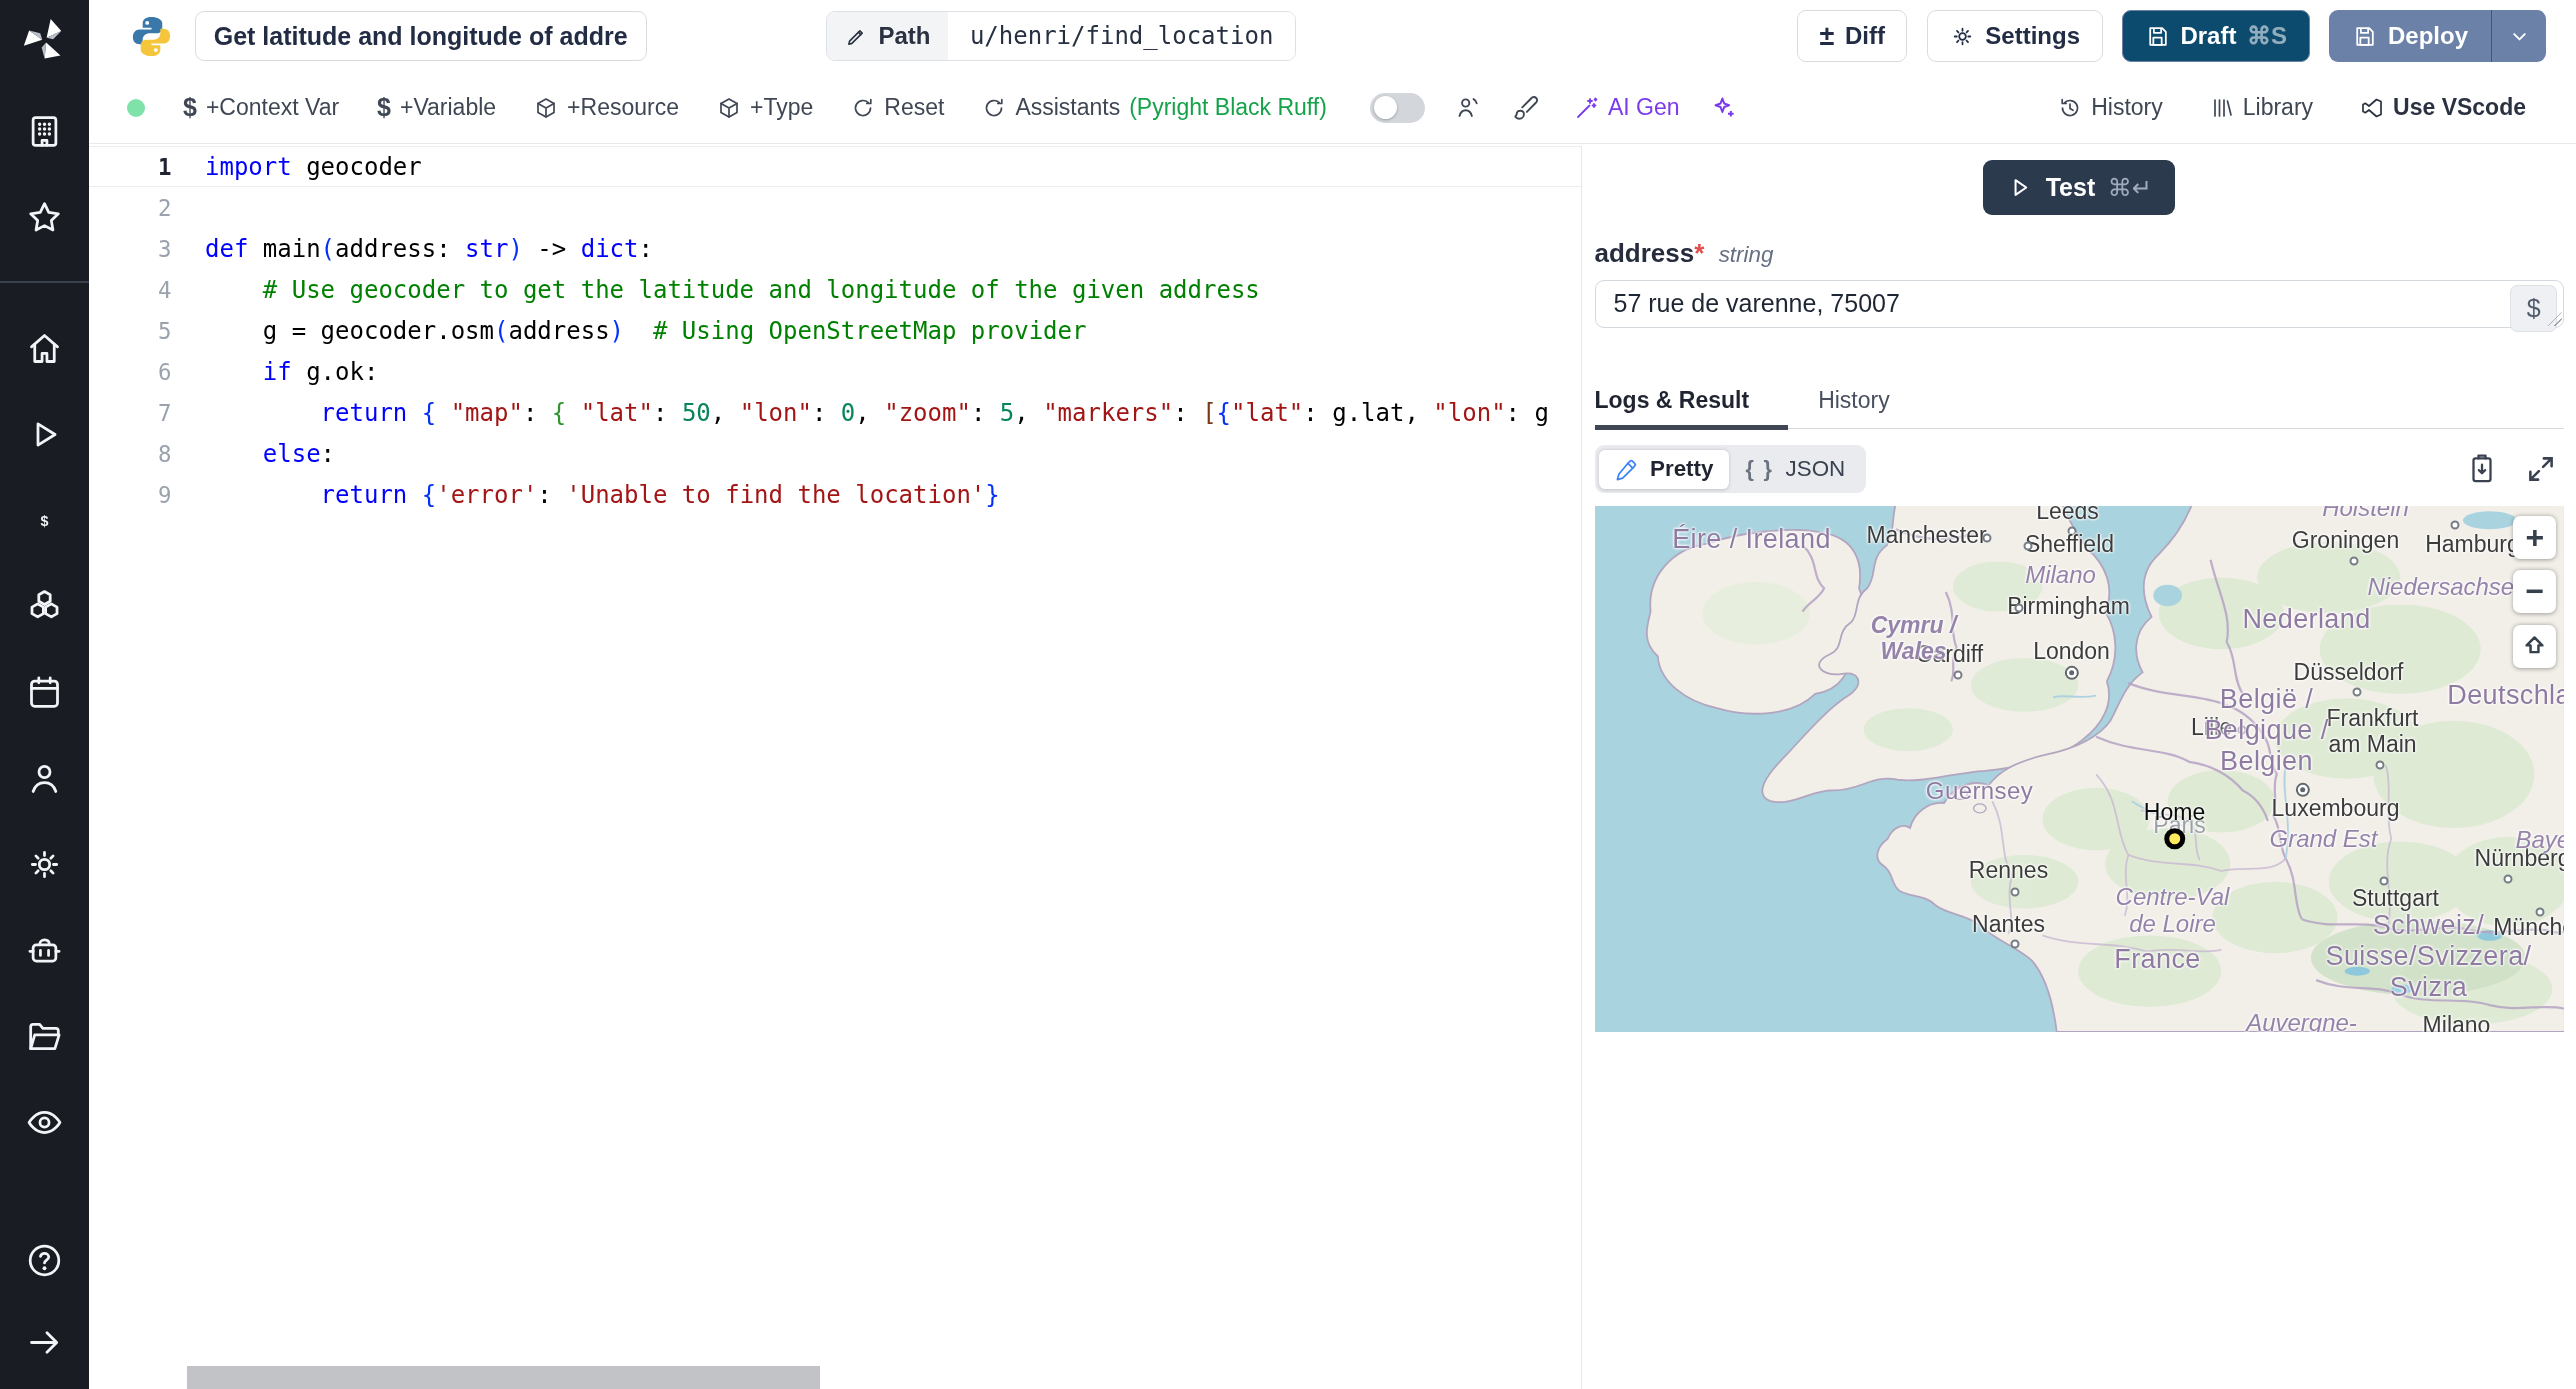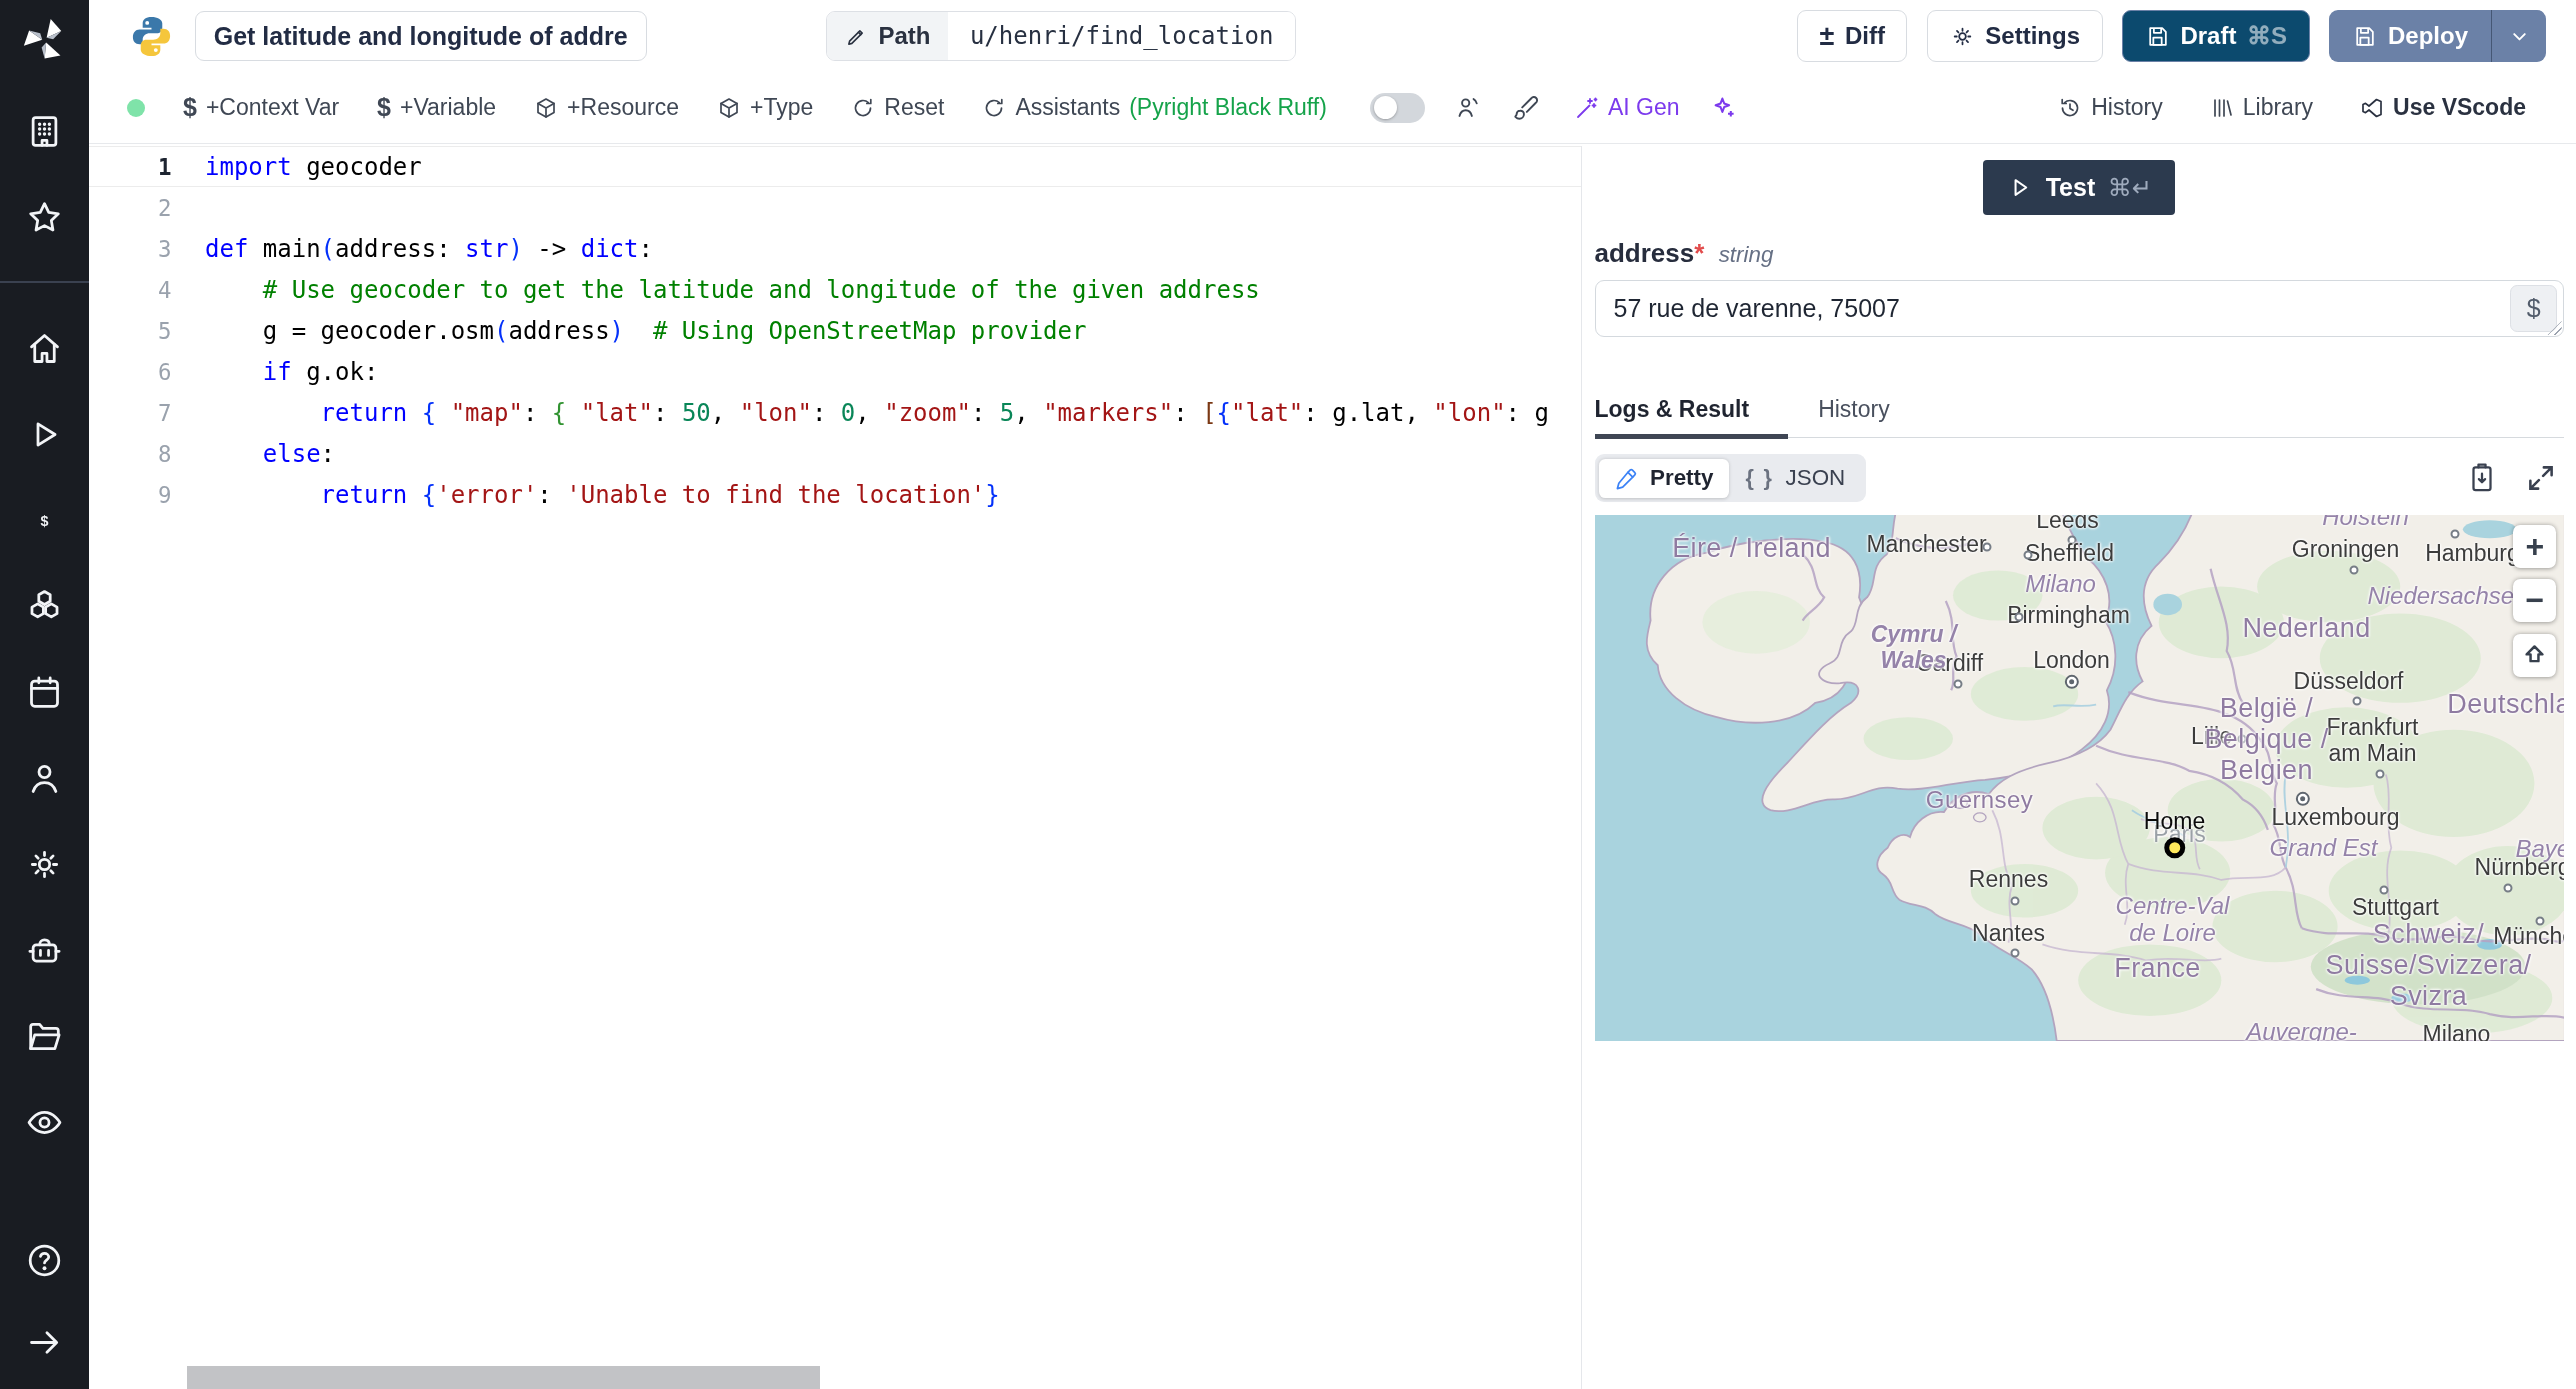--- a/index.html
+++ b/index.html
@@ -65,30 +65,30 @@
   .cl-num{width:86px;flex:none;text-align:right;font-family:"DejaVu Sans Mono",monospace;font-size:22.4px;color:#9aa2ad;padding-right:3.6px;}
   .cl-row.active .cl-num{color:#1d2430;font-weight:700;}
   .cl-code{flex:1;font-family:"DejaVu Sans Mono",monospace;font-size:24px;white-space:pre;overflow:hidden;padding-left:30px;color:#000;}
   .tk-k{color:#0000ff}.tk-s{color:#a31515}.tk-c{color:#008000}.tk-n{color:#098658}
   .tk-b1{color:#0431fa}.tk-b2{color:#319331}.tk-b3{color:#7b3814}
   #hscrollbar{position:absolute;left:98px;bottom:0;width:633px;height:23px;background:#c2c3c6;}
 
   
   #rightpanel{position:absolute;left:1581px;top:146px;right:0;bottom:0;background:#fff;border-left:1.8px solid #e5e7eb;padding:0 12.5px;}
   #test-row{display:flex;justify-content:center;margin-top:14.3px;}
-  #test-btn{height:55px;min-width:188px;background:#2c3a4e;border-radius:4px;display:flex;align-items:center;justify-content:center;gap:12.5px;
+  #test-btn{height:55px;min-width:188px;background:#2c3a4e;border-radius:9px;display:flex;align-items:center;justify-content:center;gap:12.5px;
     color:#fff;font-size:25px;font-weight:700;cursor:pointer;padding:0 23px;}
   #test-btn svg{width:27px;height:27px;}
   #test-btn .kbd{color:#9fabbd;font-weight:500;font-size:24px;}
   #arg-row{margin-top:23px;display:flex;align-items:baseline;}
   #arg-name{font-size:26px;font-weight:700;color:#272d3d;}
   #arg-req{color:#e24c4c;font-size:26px;font-weight:700;}
   #arg-type{margin-left:14.3px;font-size:22.4px;font-style:italic;color:#667085;}
   #arg-input-wrap{position:relative;margin-top:10.7px;}
-  #arg-input{width:100%;height:57px;border:1.8px solid #d4d9de;border-radius:9px;padding:0 68px 0 18px;
+  #arg-input{width:100%;height:48px;border:1.8px solid #d4d9de;border-radius:9px;padding:0 68px 0 18px;
     font-size:25px;color:#1f2633;font-family:"Liberation Sans",sans-serif;outline:none;}
   #arg-var-btn{position:absolute;right:6.3px;top:5.4px;width:47px;height:47px;background:#eef0f3;border:1.8px solid #dde0e5;border-radius:7.2px;
     display:flex;align-items:center;justify-content:center;font-size:25px;color:#525c6b;cursor:pointer;}
   #arg-grip{position:absolute;right:1.8px;bottom:1.8px;width:14.3px;height:14.3px;cursor:nwse-resize;
     background:repeating-linear-gradient(135deg,transparent,transparent 3.6px,#9ca3af 3.6px,#9ca3af 5.4px);
     clip-path:polygon(100% 0,100% 100%,0 100%);}
   #tabs{display:flex;margin-top:50px;border-bottom:1.8px solid #d6dade;}
   .tab{font-size:23px;color:#49505e;padding:9px 0 14.3px;cursor:pointer;position:relative;}
   .tab.active{color:#1f2430;font-weight:600;padding-right:39px;}
   .tab.active::after{content:"";position:absolute;left:0;right:0;bottom:-1.8px;height:5.4px;background:#3f4654;}

